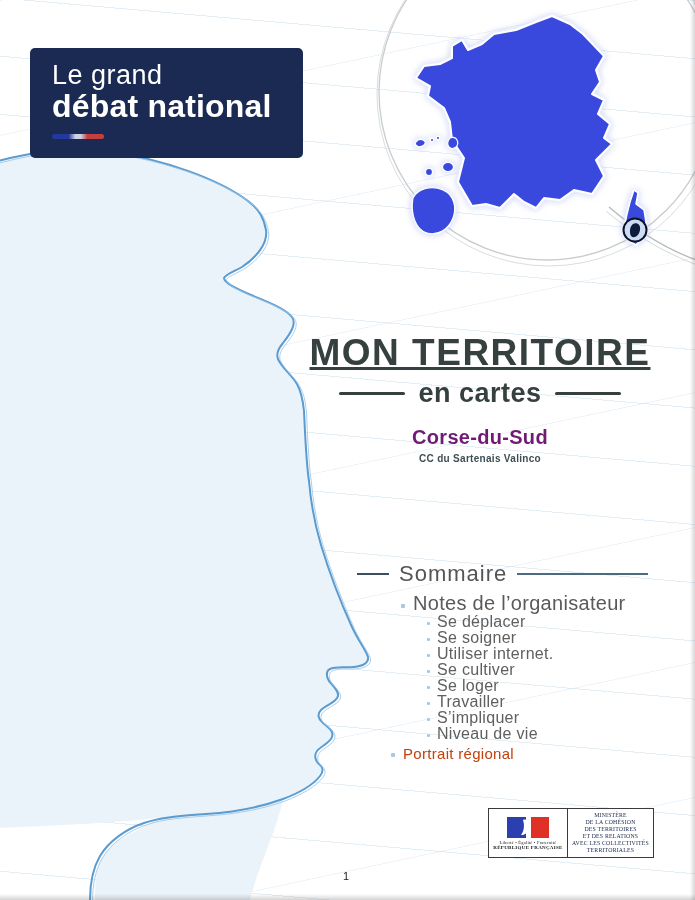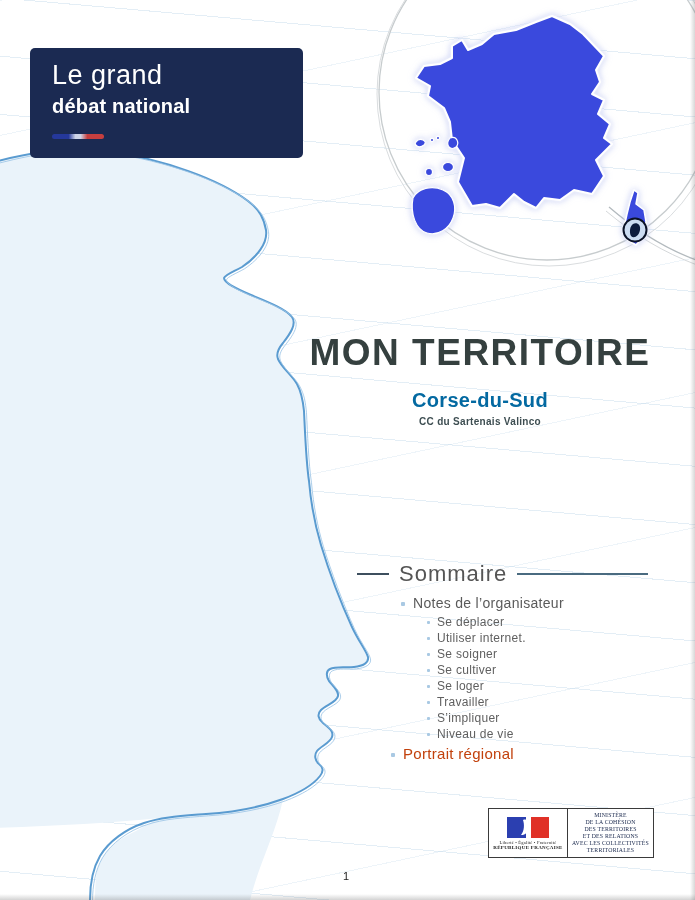--- a/index.html
+++ b/index.html
@@ -19,45 +19,45 @@
   .map-group{filter:drop-shadow(0 0 1.5px #ffffff) drop-shadow(0 0 3px rgba(160,172,235,.65));}
 
   
   .brand{
     position:absolute;left:30px;top:20px;width:273px;height:110px;z-index:4;
     background:#1b2a52;border-radius:5px;color:#fff;box-sizing:border-box;
     padding:12px 0 4px 22px;
     margin-top:28px;
   }
   .brand .l1{font-size:27px;font-weight:400;letter-spacing:.5px;line-height:30px;}
-  .brand .l2{font-size:20px;font-weight:bold;letter-spacing:.2px;line-height:32px;}
+  .brand .l2{font-size:32px;font-weight:bold;letter-spacing:.2px;line-height:32px;}
   .brand .flagbar{
     margin-top:12px;width:52px;height:5px;border-radius:3px;
     background:linear-gradient(90deg,#25389b 0 32%,#cdd3e6 45% 55%,#c63f3f 68% 100%);
   }
 
   
   .title-block{position:absolute;left:300px;top:334px;width:360px;z-index:4;text-align:center;color:#35403f;}
-  .title-main{font-size:37px;font-weight:bold;letter-spacing:1.5px;line-height:38px;white-space:nowrap;}
+  .title-main{font-size:37px;font-weight:bold;letter-spacing:1.5px;line-height:38px;white-space:nowrap;text-decoration:underline;}
   .encartes-row{display:flex;align-items:center;justify-content:center;margin-top:6px;gap:13px;}
   .encartes-row .dash{width:66px;height:3px;background:#35403f;border-radius:2px;}
   .title-sub{font-size:27px;font-weight:bold;letter-spacing:.5px;}
-  .dept{margin-top:17px;font-size:20px;font-weight:bold;color:#0369a1;letter-spacing:.3px;}
+  .dept{margin-top:17px;font-size:20px;font-weight:bold;color:#701a75;letter-spacing:.3px;}
   .terr{margin-top:4px;font-size:10px;font-weight:bold;color:#3e4e52;letter-spacing:.3px;}
 
   
   .sommaire{position:absolute;left:357px;top:562px;width:291px;z-index:4;}
   .som-head{display:flex;align-items:center;height:24px;}
   .som-head .dash{width:32px;height:2px;background:#3d4f5e;}
   .som-head .label{font-size:22px;color:#555;letter-spacing:1px;padding:0 10px;font-weight:400;}
   .som-head .line{flex:1;height:1.5px;background:#4a6b80;}
   ul.som-main{list-style:none;margin:8px 0 0 0;padding:0 0 0 44px;}
-  ul.som-main li{font-size:14px;color:#5a5a5a;line-height:18px;letter-spacing:.3px;}
+  ul.som-main li{font-size:20px;color:#5a5a5a;line-height:18px;letter-spacing:.3px;}
   ul.som-sub{list-style:none;margin:2px 0 0 0;padding:0 0 0 70px;}
-  ul.som-sub li{font-size:12px;color:#5f5f5f;line-height:16px;letter-spacing:.3px;}
+  ul.som-sub li{font-size:16px;color:#5f5f5f;line-height:16px;letter-spacing:.3px;}
   .som-last{margin:3px 0 0 34px;font-size:15px;color:#c2410c;line-height:18px;letter-spacing:.3px;}
   .bullet::before{
     content:"";display:inline-block;width:4px;height:4px;background:#a9c9e3;
     border-radius:1px;margin-right:8px;vertical-align:2px;
   }
   ul.som-sub .bullet::before{width:3px;height:3px;margin-right:7px;}
 
   
   .ministry{
     position:absolute;left:488px;top:808px;width:166px;height:50px;z-index:4;
@@ -176,37 +176,42 @@
   </svg>
 
   <div class="brand">
     <div class="l1">Le grand</div>
     <div class="l2">débat national</div>
     <div class="flagbar"></div>
   </div>
 
   <div class="title-block">
     <div class="title-main">MON TERRITOIRE</div>
+    <div class="encartes-row">
+      <span class="dash"></span>
+      <span class="title-sub">en cartes</span>
+      <span class="dash"></span>
+    </div>
     <div class="dept">Corse-du-Sud</div>
     <div class="terr">CC du Sartenais Valinco</div>
   </div>
 
   <div class="sommaire">
     <div class="som-head">
       <span class="dash"></span>
       <span class="label">Sommaire</span>
       <span class="line"></span>
     </div>
     <ul class="som-main">
       <li class="bullet">Notes de l’organisateur</li>
     </ul>
     <ul class="som-sub">
       <li class="bullet">Se déplacer</li>
+      <li class="bullet">Se soigner</li>
       <li class="bullet">Utiliser internet.</li>
-      <li class="bullet">Se soigner</li>
       <li class="bullet">Se cultiver</li>
       <li class="bullet">Se loger</li>
       <li class="bullet">Travailler</li>
       <li class="bullet">S’impliquer</li>
       <li class="bullet">Niveau de vie</li>
     </ul>
     <div class="som-last bullet">Portrait régional</div>
   </div>
 
   <div class="ministry">

